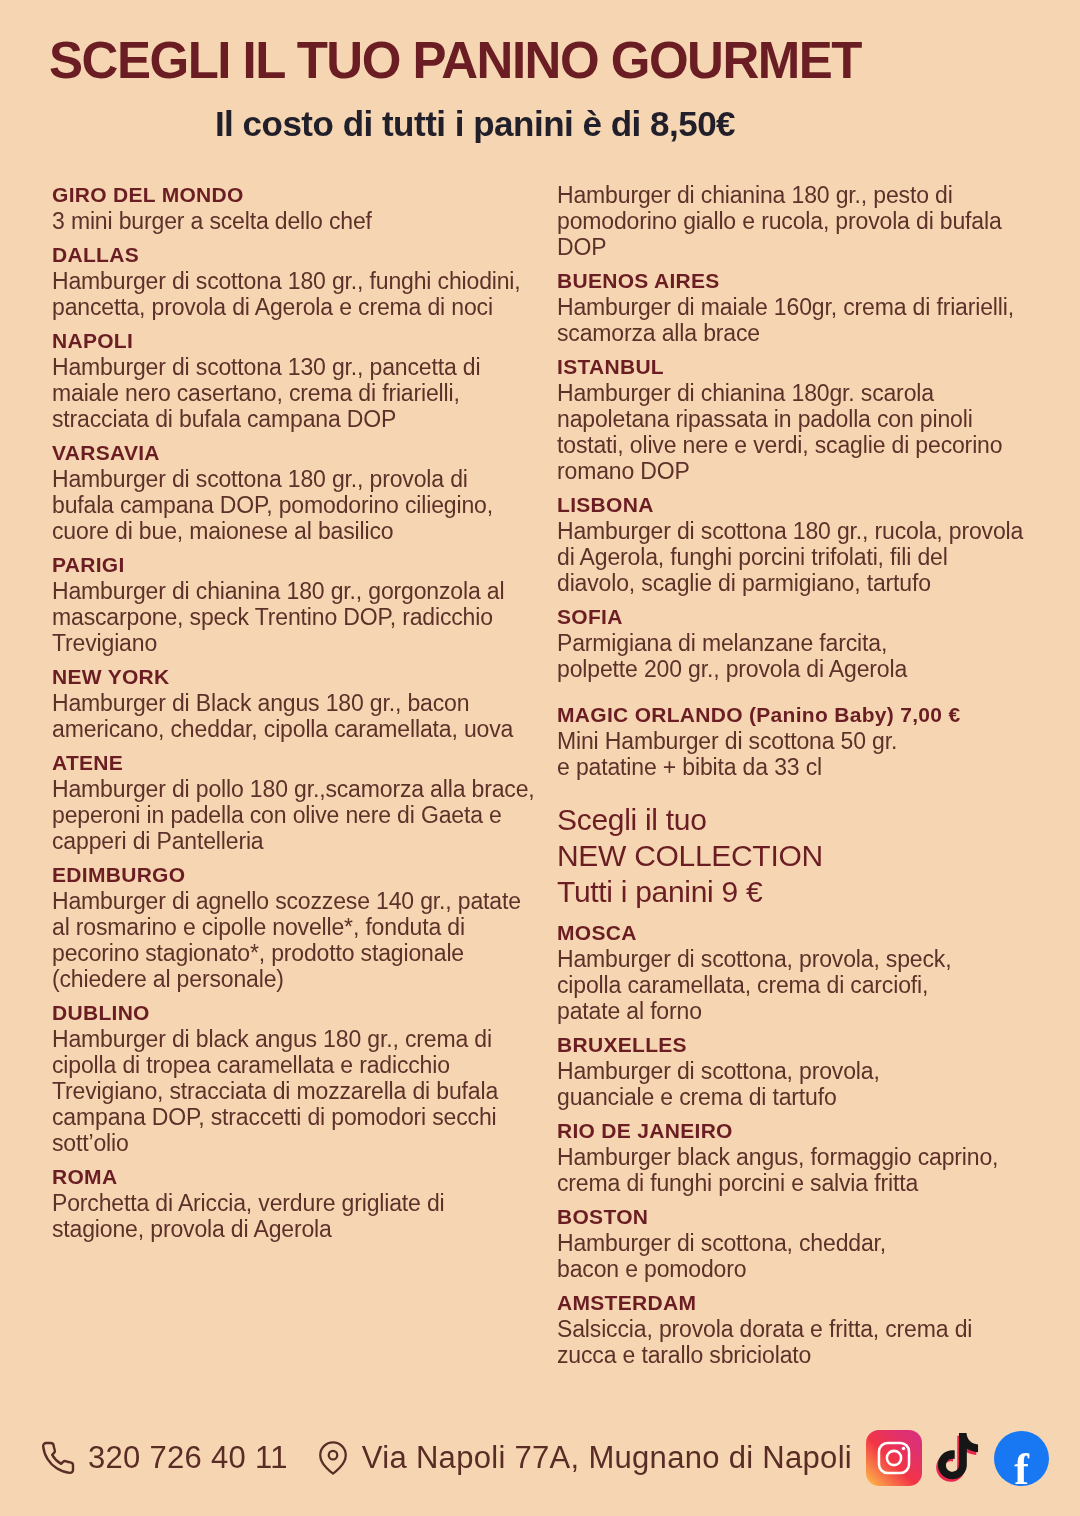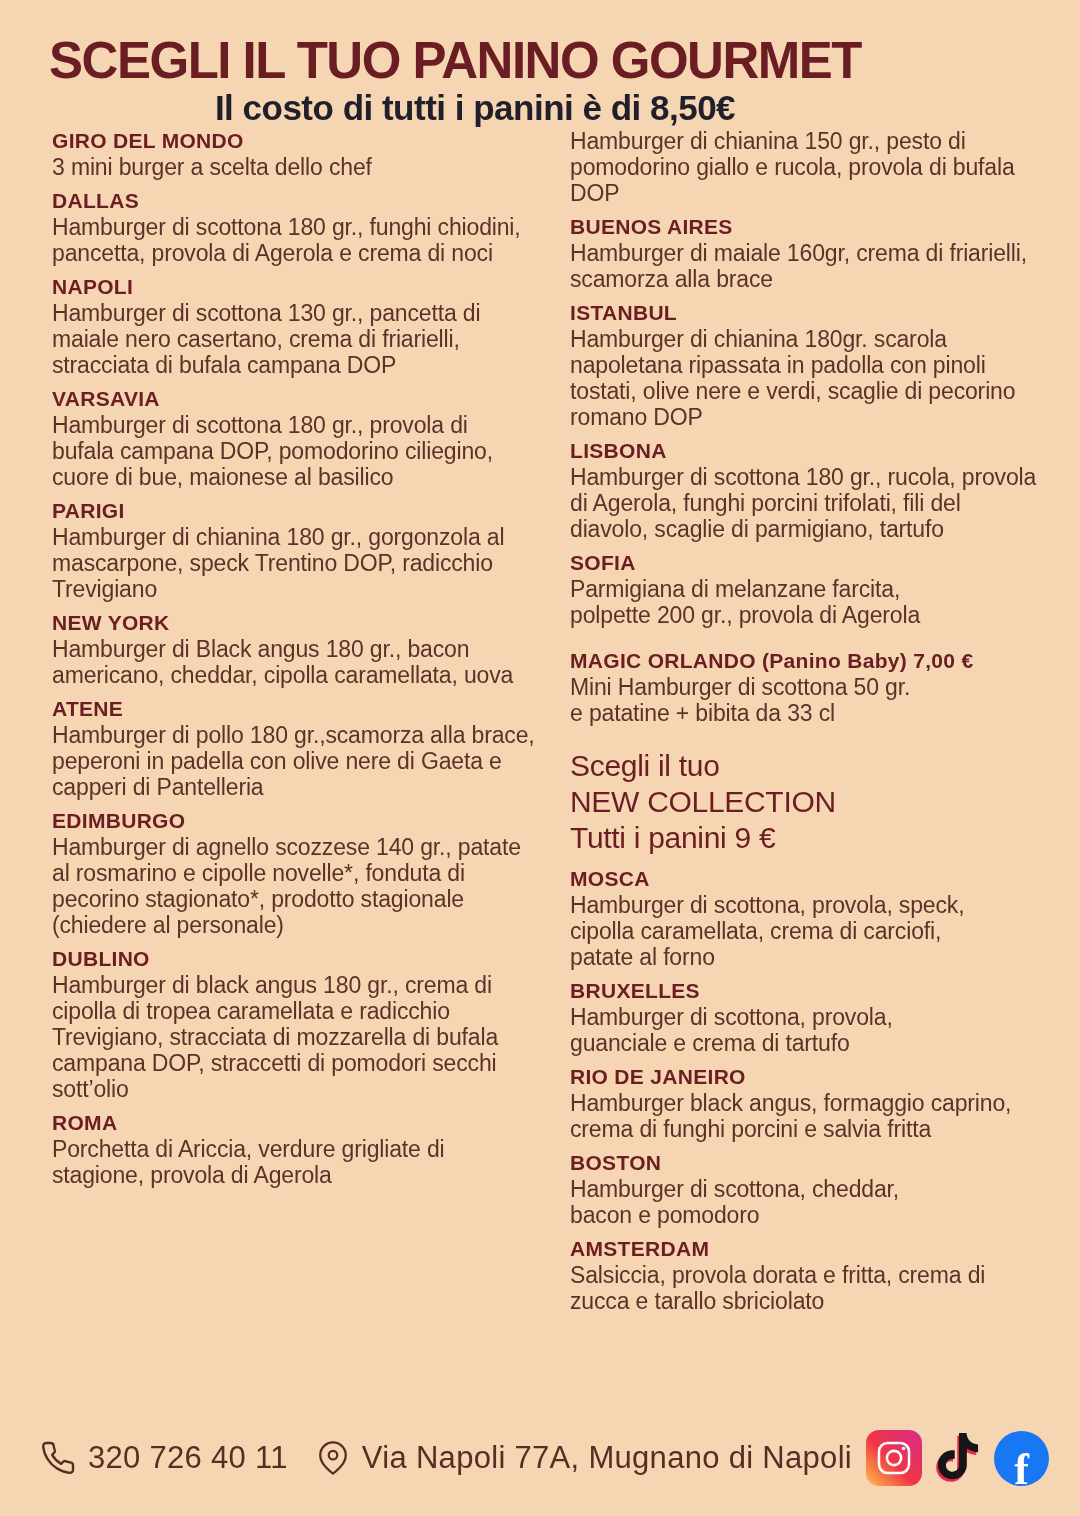--- a/index.html
+++ b/index.html
@@ -14,32 +14,33 @@
 
   header { text-align: center; padding-top: 34px; }
   h1.title {
     color: var(--heading, #6b1d24);
     font-size: 51px;
     font-weight: 800;
     letter-spacing: -1.5px;
     line-height: 1.05;
   }
   .subtitle {
+    margin-top: 16px;
     color: var(--subtitle, #211f2a);
     font-size: 35px;
     font-weight: 800;
     letter-spacing: -0.5px;
     padding-left: 40px;
   }
 
   main.columns {
+    margin-top: 38px;
     padding: 0 28px 0 52px;
     display: grid;
     grid-template-columns: 505px 482px;
-    column-gap: 13px;
   }
   .item { margin-bottom: 8px; }
   .item-name {
     color: var(--heading, #6b1d24);
     font-size: 21px;
     font-weight: 800;
     letter-spacing: 0.3px;
     line-height: 26px;
   }
   .item-desc {
@@ -181,21 +182,21 @@
 sott’olio</div>
         </div>
         <div class="item">
           <div class="item-name">ROMA</div>
           <div class="item-desc">Porchetta di Ariccia, verdure grigliate di
 stagione, provola di Agerola</div>
         </div>
       </section>
     <section class="col" id="col-right">
         <div class="item">
-          <div class="item-desc">Hamburger di chianina 150 gr., pesto di
+          <div class="item-desc">Hamburger di chianina 180 gr., pesto di
 pomodorino giallo e rucola, provola di bufala
 DOP</div>
         </div>
         <div class="item">
           <div class="item-name">BUENOS AIRES</div>
           <div class="item-desc">Hamburger di maiale 160gr, crema di friarielli,
 scamorza alla brace</div>
         </div>
         <div class="item">
           <div class="item-name">ISTANBUL</div>

